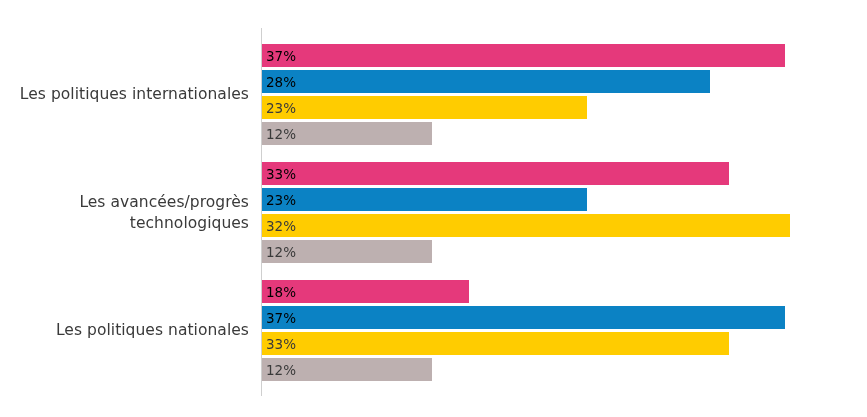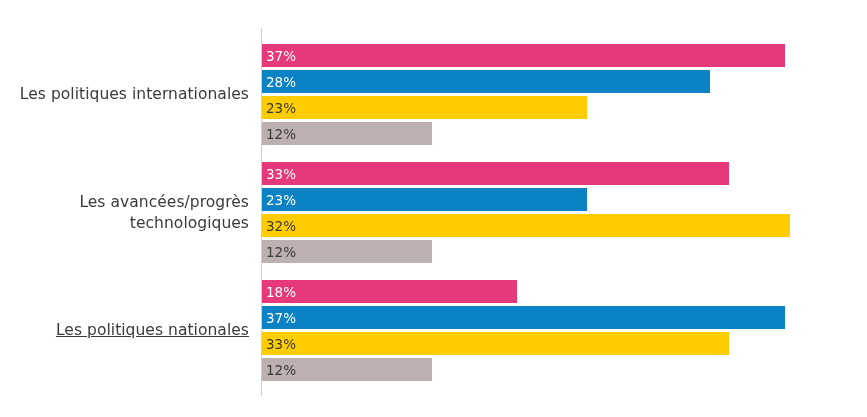--- a/index.html
+++ b/index.html
@@ -62,33 +62,33 @@
   }
   .bar-label {
     position: absolute;
     left: 4px;
     top: 50%;
     transform: translateY(-50%);
     font-size: 13.5px;
     line-height: 14px;
     white-space: nowrap;
   }
-  .lbl-light { color: #ffffff; }
+  .lbl-light { color: #000000; }
   .lbl-dark  { color: #3a3a3a; }
 </style>
 </head>
 <body>
 
 <div id="chart-root">
 
   <div class="label-col">
     <div class="cat-label" style="top: 84px;">Les politiques internationales</div>
     <div class="cat-label" style="top: 192px;">Les avancées/progrès
 technologiques</div>
-    <div class="cat-label" style="top: 320px; text-decoration: underline;">Les politiques nationales</div>
+    <div class="cat-label" style="top: 320px;">Les politiques nationales</div>
   </div>
 
   <div class="plot">
     <div class="axis-line"></div>
 
   <div class="bar" style="top: 44px; width: 523px; background: rgb(229, 57, 123);">
         <span class="bar-label lbl-light">37%</span>
       </div>
       <div class="bar" style="top: 70px; width: 448px; background: rgb(11, 130, 196);">
         <span class="bar-label lbl-light">28%</span>
@@ -104,21 +104,21 @@
       </div>
       <div class="bar" style="top: 188px; width: 325px; background: rgb(11, 130, 196);">
         <span class="bar-label lbl-light">23%</span>
       </div>
       <div class="bar" style="top: 214px; width: 528px; background: rgb(255, 204, 0);">
         <span class="bar-label lbl-dark">32%</span>
       </div>
       <div class="bar" style="top: 240px; width: 170px; background: rgb(189, 176, 176);">
         <span class="bar-label lbl-dark">12%</span>
       </div>
-      <div class="bar" style="top: 280px; width: 255px; background: rgb(229, 57, 123);">
+      <div class="bar" style="top: 280px; width: 207px; background: rgb(229, 57, 123);">
         <span class="bar-label lbl-light">18%</span>
       </div>
       <div class="bar" style="top: 306px; width: 523px; background: rgb(11, 130, 196);">
         <span class="bar-label lbl-light">37%</span>
       </div>
       <div class="bar" style="top: 332px; width: 467px; background: rgb(255, 204, 0);">
         <span class="bar-label lbl-dark">33%</span>
       </div>
       <div class="bar" style="top: 358px; width: 170px; background: rgb(189, 176, 176);">
         <span class="bar-label lbl-dark">12%</span>

